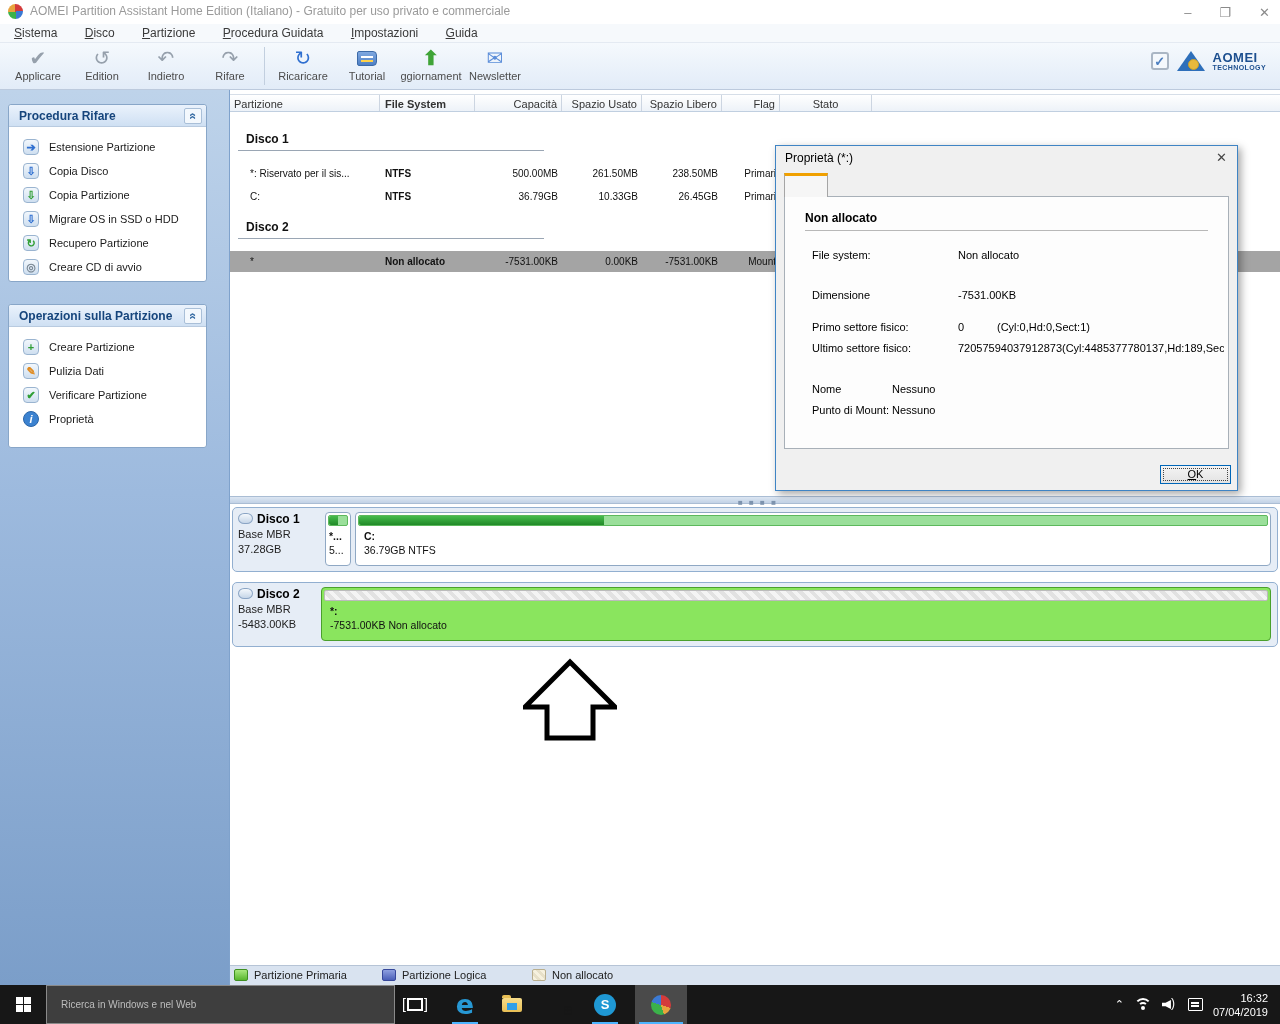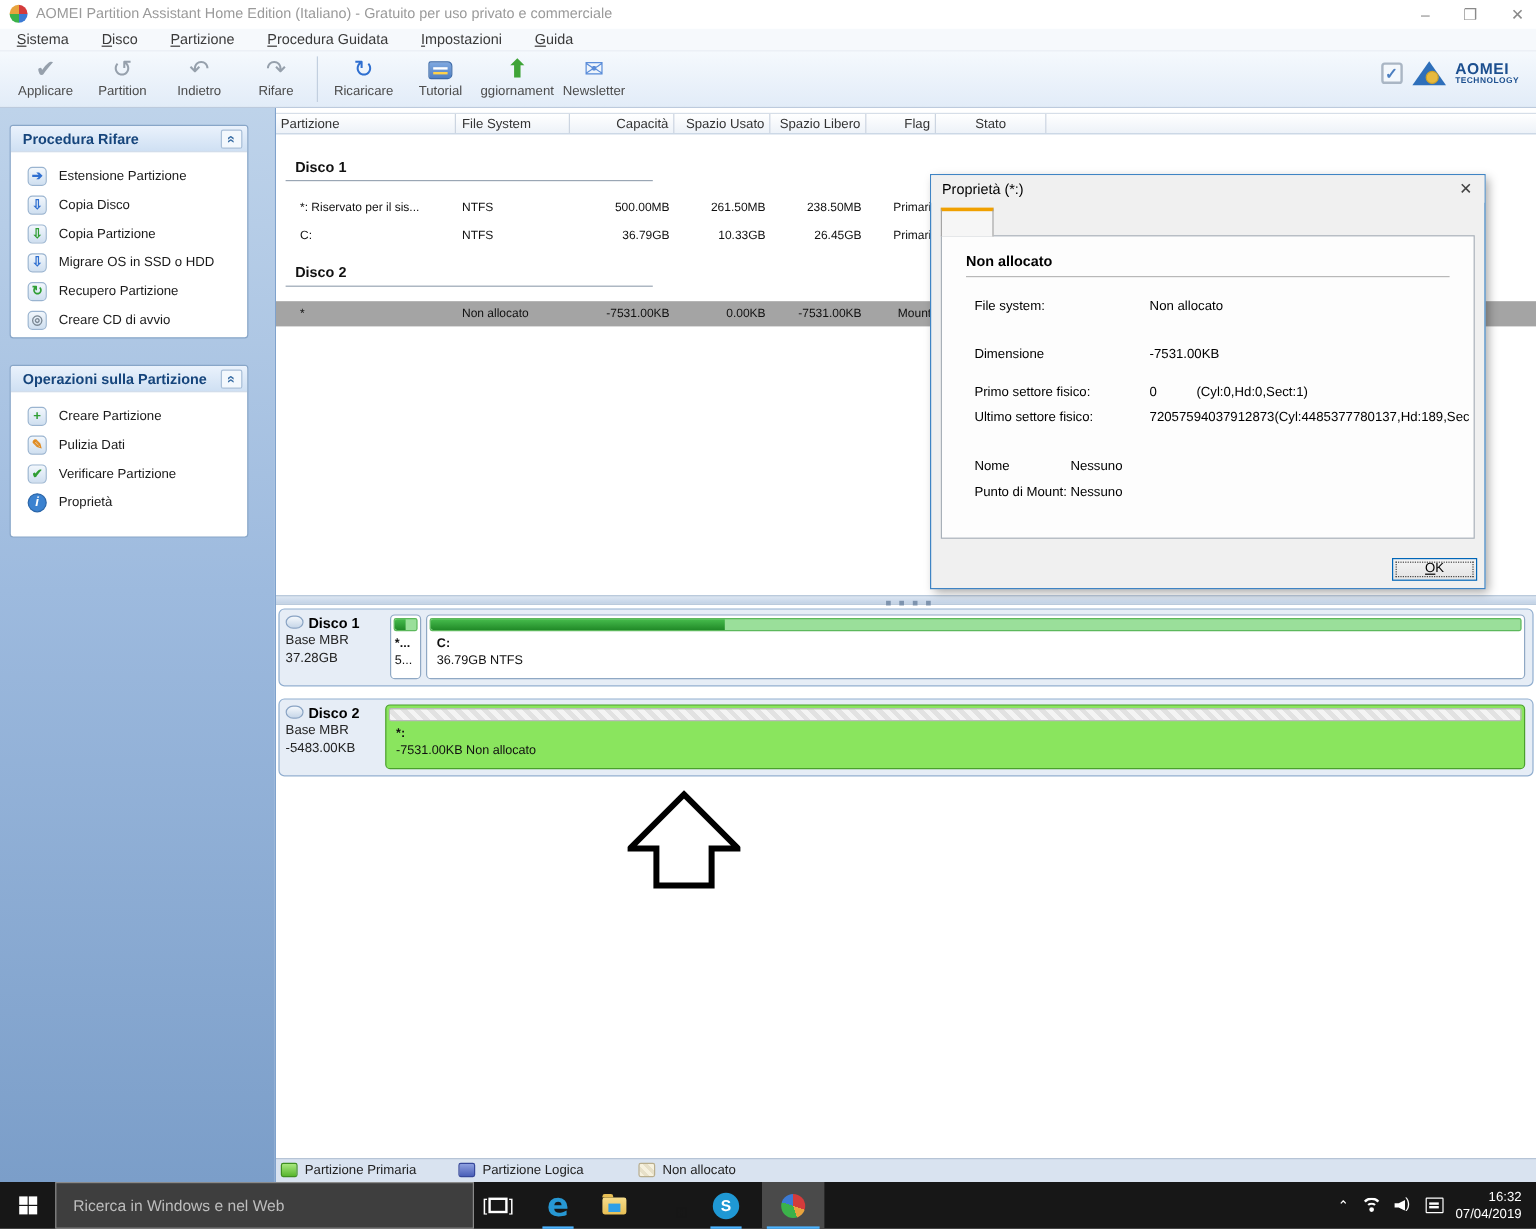--- a/index.html
+++ b/index.html
@@ -55,21 +55,21 @@
   .sicon { width:16px; height:16px; border-radius:4px; background:linear-gradient(#f2f7fc,#cfdfF0); border:1px solid #9ab4d0;
     font-size:11px; line-height:14px; text-align:center; font-weight:bold; flex:0 0 16px; }
   .sicon.blue { color:#2f6fd0; } .sicon.green { color:#2f9e34; } .sicon.gray { color:#7b8894; } .sicon.orange { color:#e08a1e; }
   .sicon.info { background:#3b82d0; color:#fff; border-color:#2a65a8; border-radius:50%; font-style:italic; }
 
   
   #content { position:absolute; left:230px; top:0; right:0; height:100%; background:#fff; }
   #table-hdr { position:absolute; left:0; top:4px; right:0; height:18px; display:flex;
     background:linear-gradient(#ffffff,#edf2f8); border-top:1px solid #d6dee8; border-bottom:1px solid #c0cfe0; font-size:11px; color:#333; }
   .hcell { border-right:1px solid #ccd5e1; padding-top:3px; }
-  .c0{width:150px; padding-left:4px;} .c1{width:95px; padding-left:5px;} .c2{width:87px; text-align:right; padding-right:4px;}
+  .c0{width:150px; padding-left:4px;} .c1{width:95px; padding-left:5px;font-weight:bold;} .c2{width:87px; text-align:right; padding-right:4px;}
   .c3{width:80px; text-align:right; padding-right:4px;} .c4{width:80px; text-align:right; padding-right:4px;}
   .c5{width:58px; text-align:right; padding-right:4px;} .c6{width:92px; text-align:center;}
   .disk-title { position:absolute; left:16px; font-size:12px; font-weight:bold; color:#111; }
   .disk-title::after { content:""; position:absolute; left:-8px; top:18px; width:306px; height:1px; background:#9aa6b4; }
   .trow { position:absolute; left:0; right:0; height:21px; display:flex; font-size:10px; color:#111; align-items:center; }
   .trow .tc { height:100%; display:flex; align-items:center; }
   .tc.c0{ padding-left:20px; } .tc.c2,.tc.c3,.tc.c4,.tc.c5{ justify-content:flex-end; }
   .tc.c6{ justify-content:center; }
   .trow.selected { background:#a4a4a4; }
 
@@ -120,21 +120,21 @@
   #dlg-ok { position:absolute; left:384px; top:319px; width:71px; height:19px; background:linear-gradient(#f4f4f4,#e3e3e3);
     border:1px solid #0066b8; font-size:11px; color:#000; text-align:center; line-height:17px;
     outline:1px dotted #444; outline-offset:-4px; }
 
   
   #taskbar { position:absolute; left:0; right:0; bottom:0; height:39px; background:#171717; }
   #start-btn { position:absolute; left:0; top:0; width:46px; height:39px; display:flex; align-items:center; justify-content:center; }
   .winlogo { display:grid; grid-template-columns:7px 7px; grid-template-rows:7px 7px; gap:1px; }
   .winlogo i { background:#fff; }
   #search-box { position:absolute; left:46px; top:0; width:349px; height:39px; background:#3e3e3e; border:1px solid #8a8a8a;
-    font-size:13px; color:#bdbdbd; line-height:37px; padding-left:14px; }
+    font-size:10px; color:#bdbdbd; line-height:37px; padding-left:14px; }
   .tb-icon { position:absolute; top:0; width:34px; height:39px; display:flex; align-items:center; justify-content:center; }
   .tb-underline::after { content:""; position:absolute; left:4px; right:4px; bottom:0; height:2px; background:#4cb4ff; }
   .taskview-glyph { width:16px; height:13px; border:2px solid #fff; position:relative; background:transparent; }
   .taskview-glyph::before { content:"["; color:#fff; position:absolute; left:-7px; top:-4px; font-size:14px; }
   .taskview-glyph::after { content:"]"; color:#fff; position:absolute; right:-7px; top:-4px; font-size:14px; }
   .edge-glyph { color:#2798d4; font-size:27px; font-weight:bold; font-family:"DejaVu Sans",sans-serif; }
   .folder-glyph { width:20px; height:14px; background:linear-gradient(#f6dc8a,#e8bf55); border-radius:2px; position:relative; }
   .folder-glyph::before { content:""; position:absolute; left:0; top:-3px; width:9px; height:3px; background:#e8bf55; border-radius:2px 2px 0 0; }
   .folder-glyph::after { content:""; position:absolute; left:5px; top:5px; width:10px; height:7px; background:#2f9fe8; }
   .store-glyph { width:17px; height:15px; background:#fff; clip-path:polygon(15% 25%, 85% 25%, 100% 100%, 0 100%); position:relative; }
@@ -182,21 +182,21 @@
 </div>
 
 <div id="toolbar">
   <div id="toolbar-buttons">
     <div class="tbtn">
       <span class="ticon gray">✔</span>
       <span>Applicare</span>
     </div>
     <div class="tbtn">
       <span class="ticon gray">↺</span>
-      <span>Partition</span>
+      <span>Edition</span>
     </div>
     <div class="tbtn">
       <span class="ticon gray">↶</span>
       <span>Indietro</span>
     </div>
     <div class="tbtn">
       <span class="ticon gray">↷</span>
       <span>Rifare</span>
     </div>
     <div class="tsep"></div>

